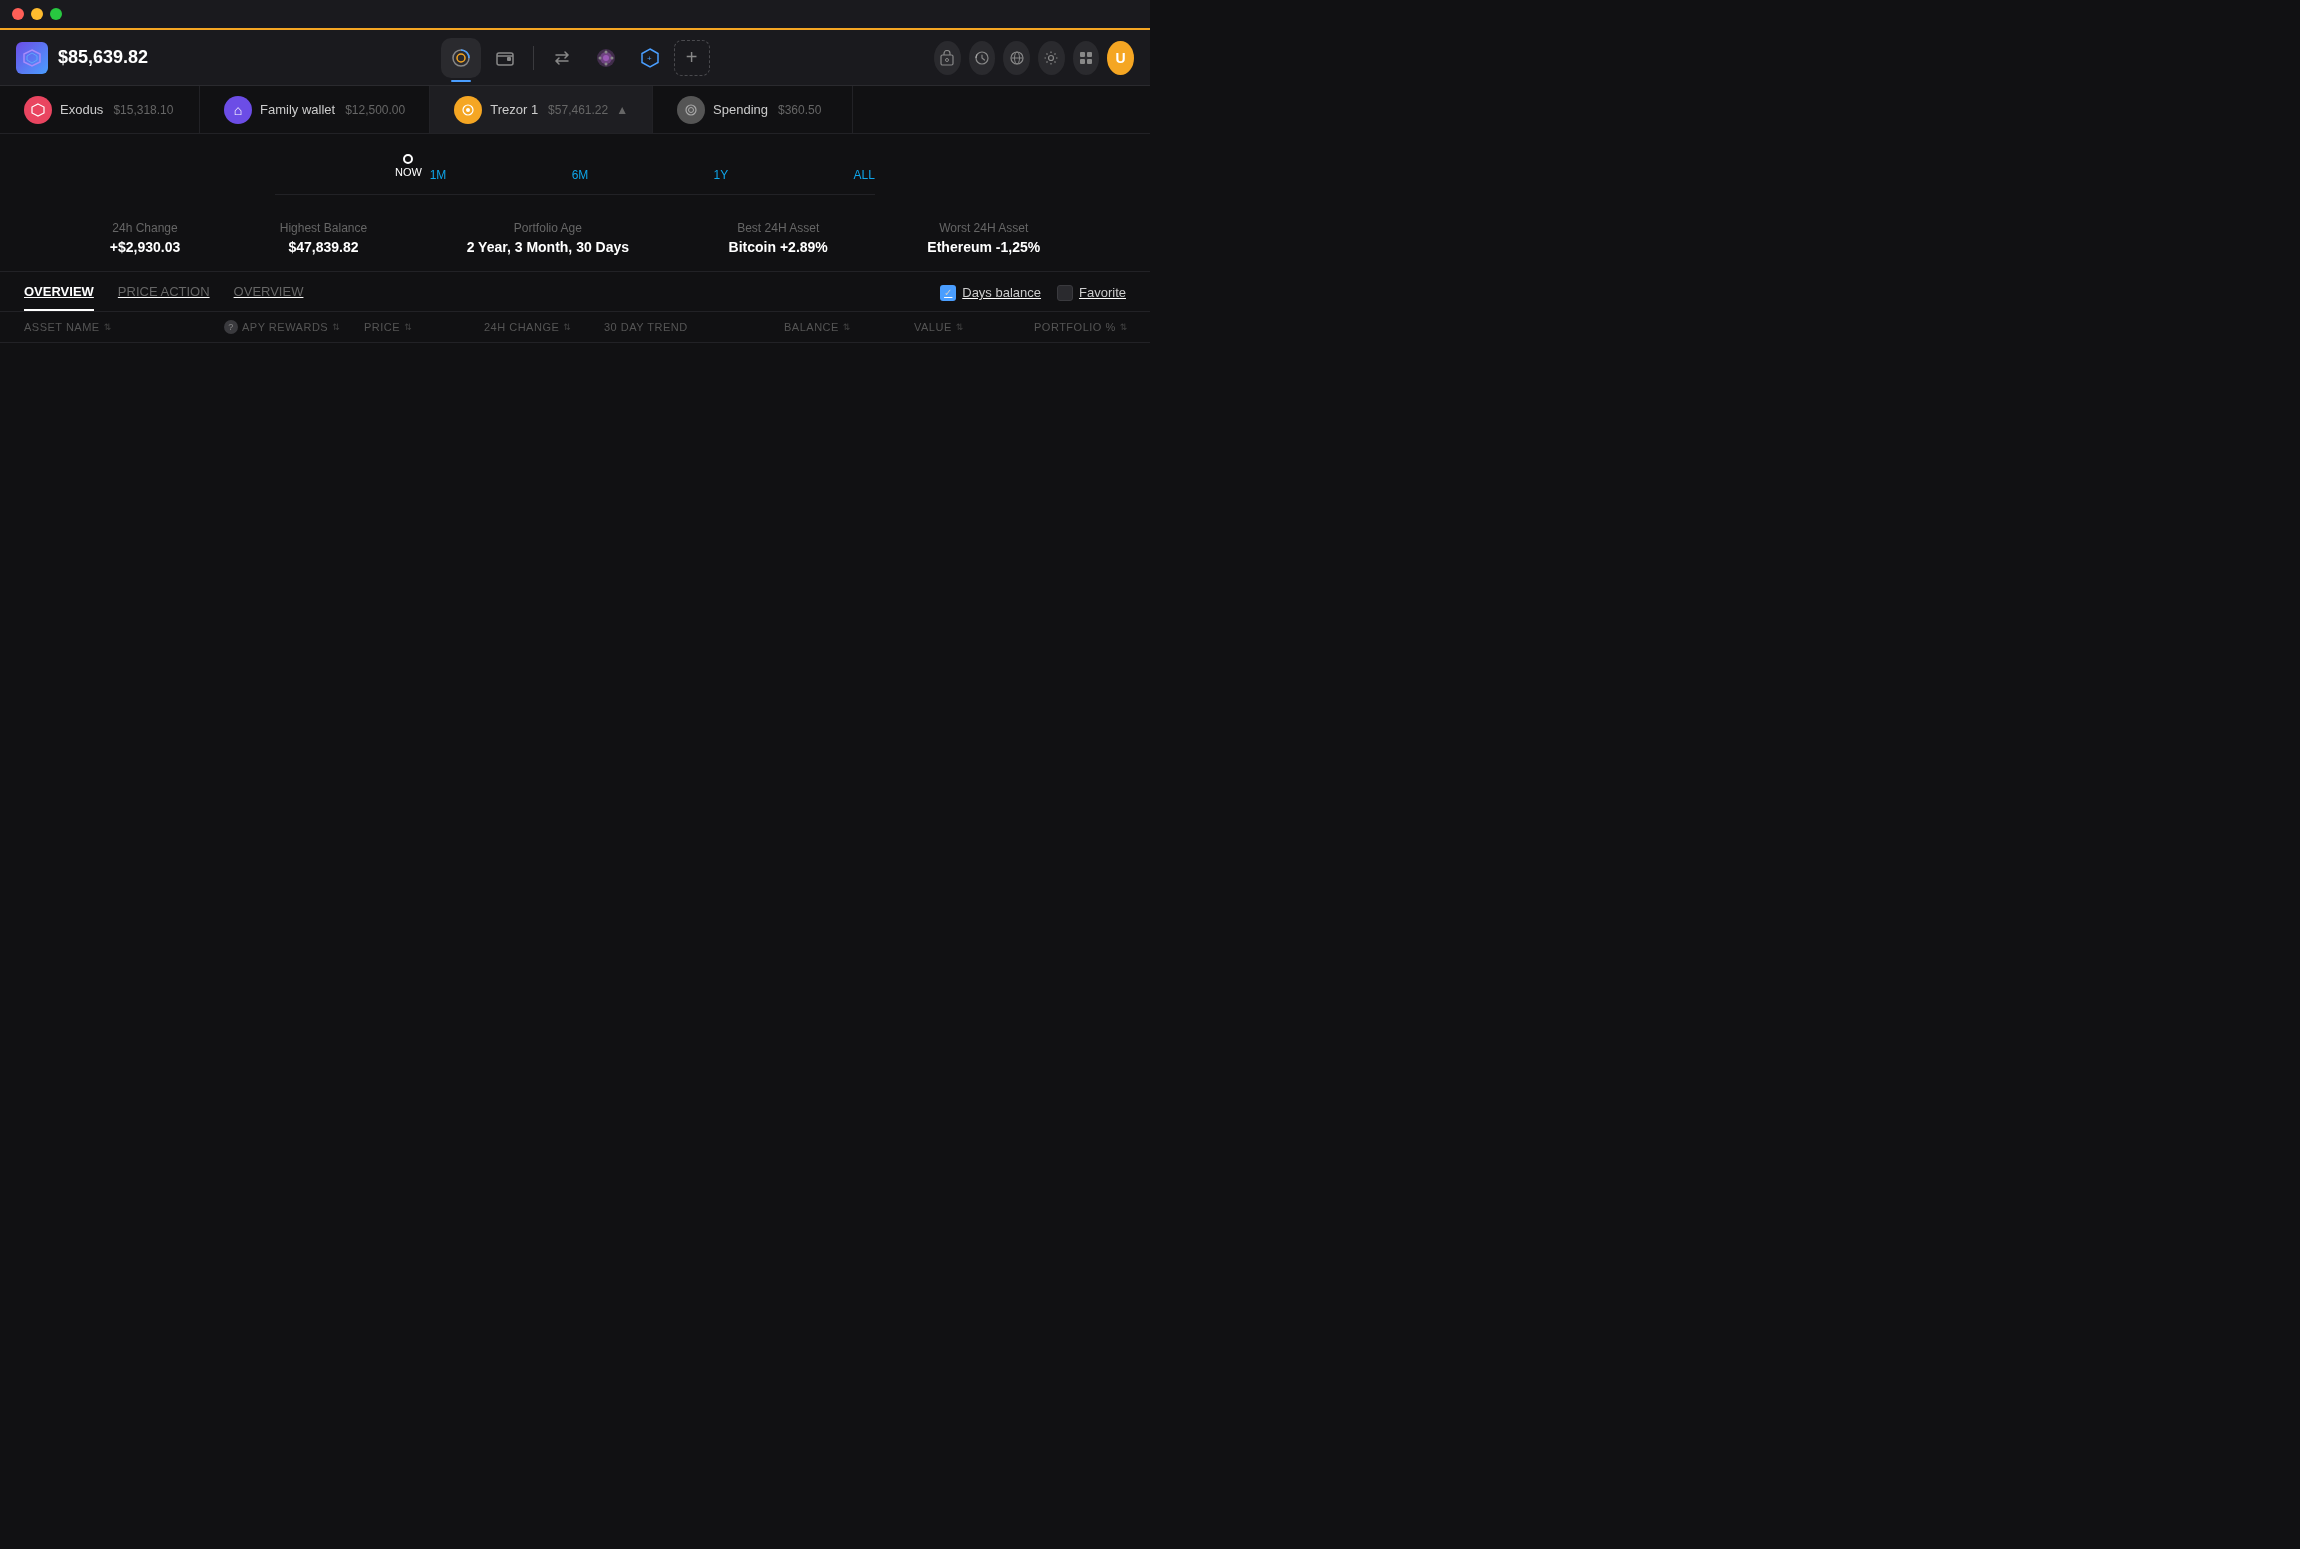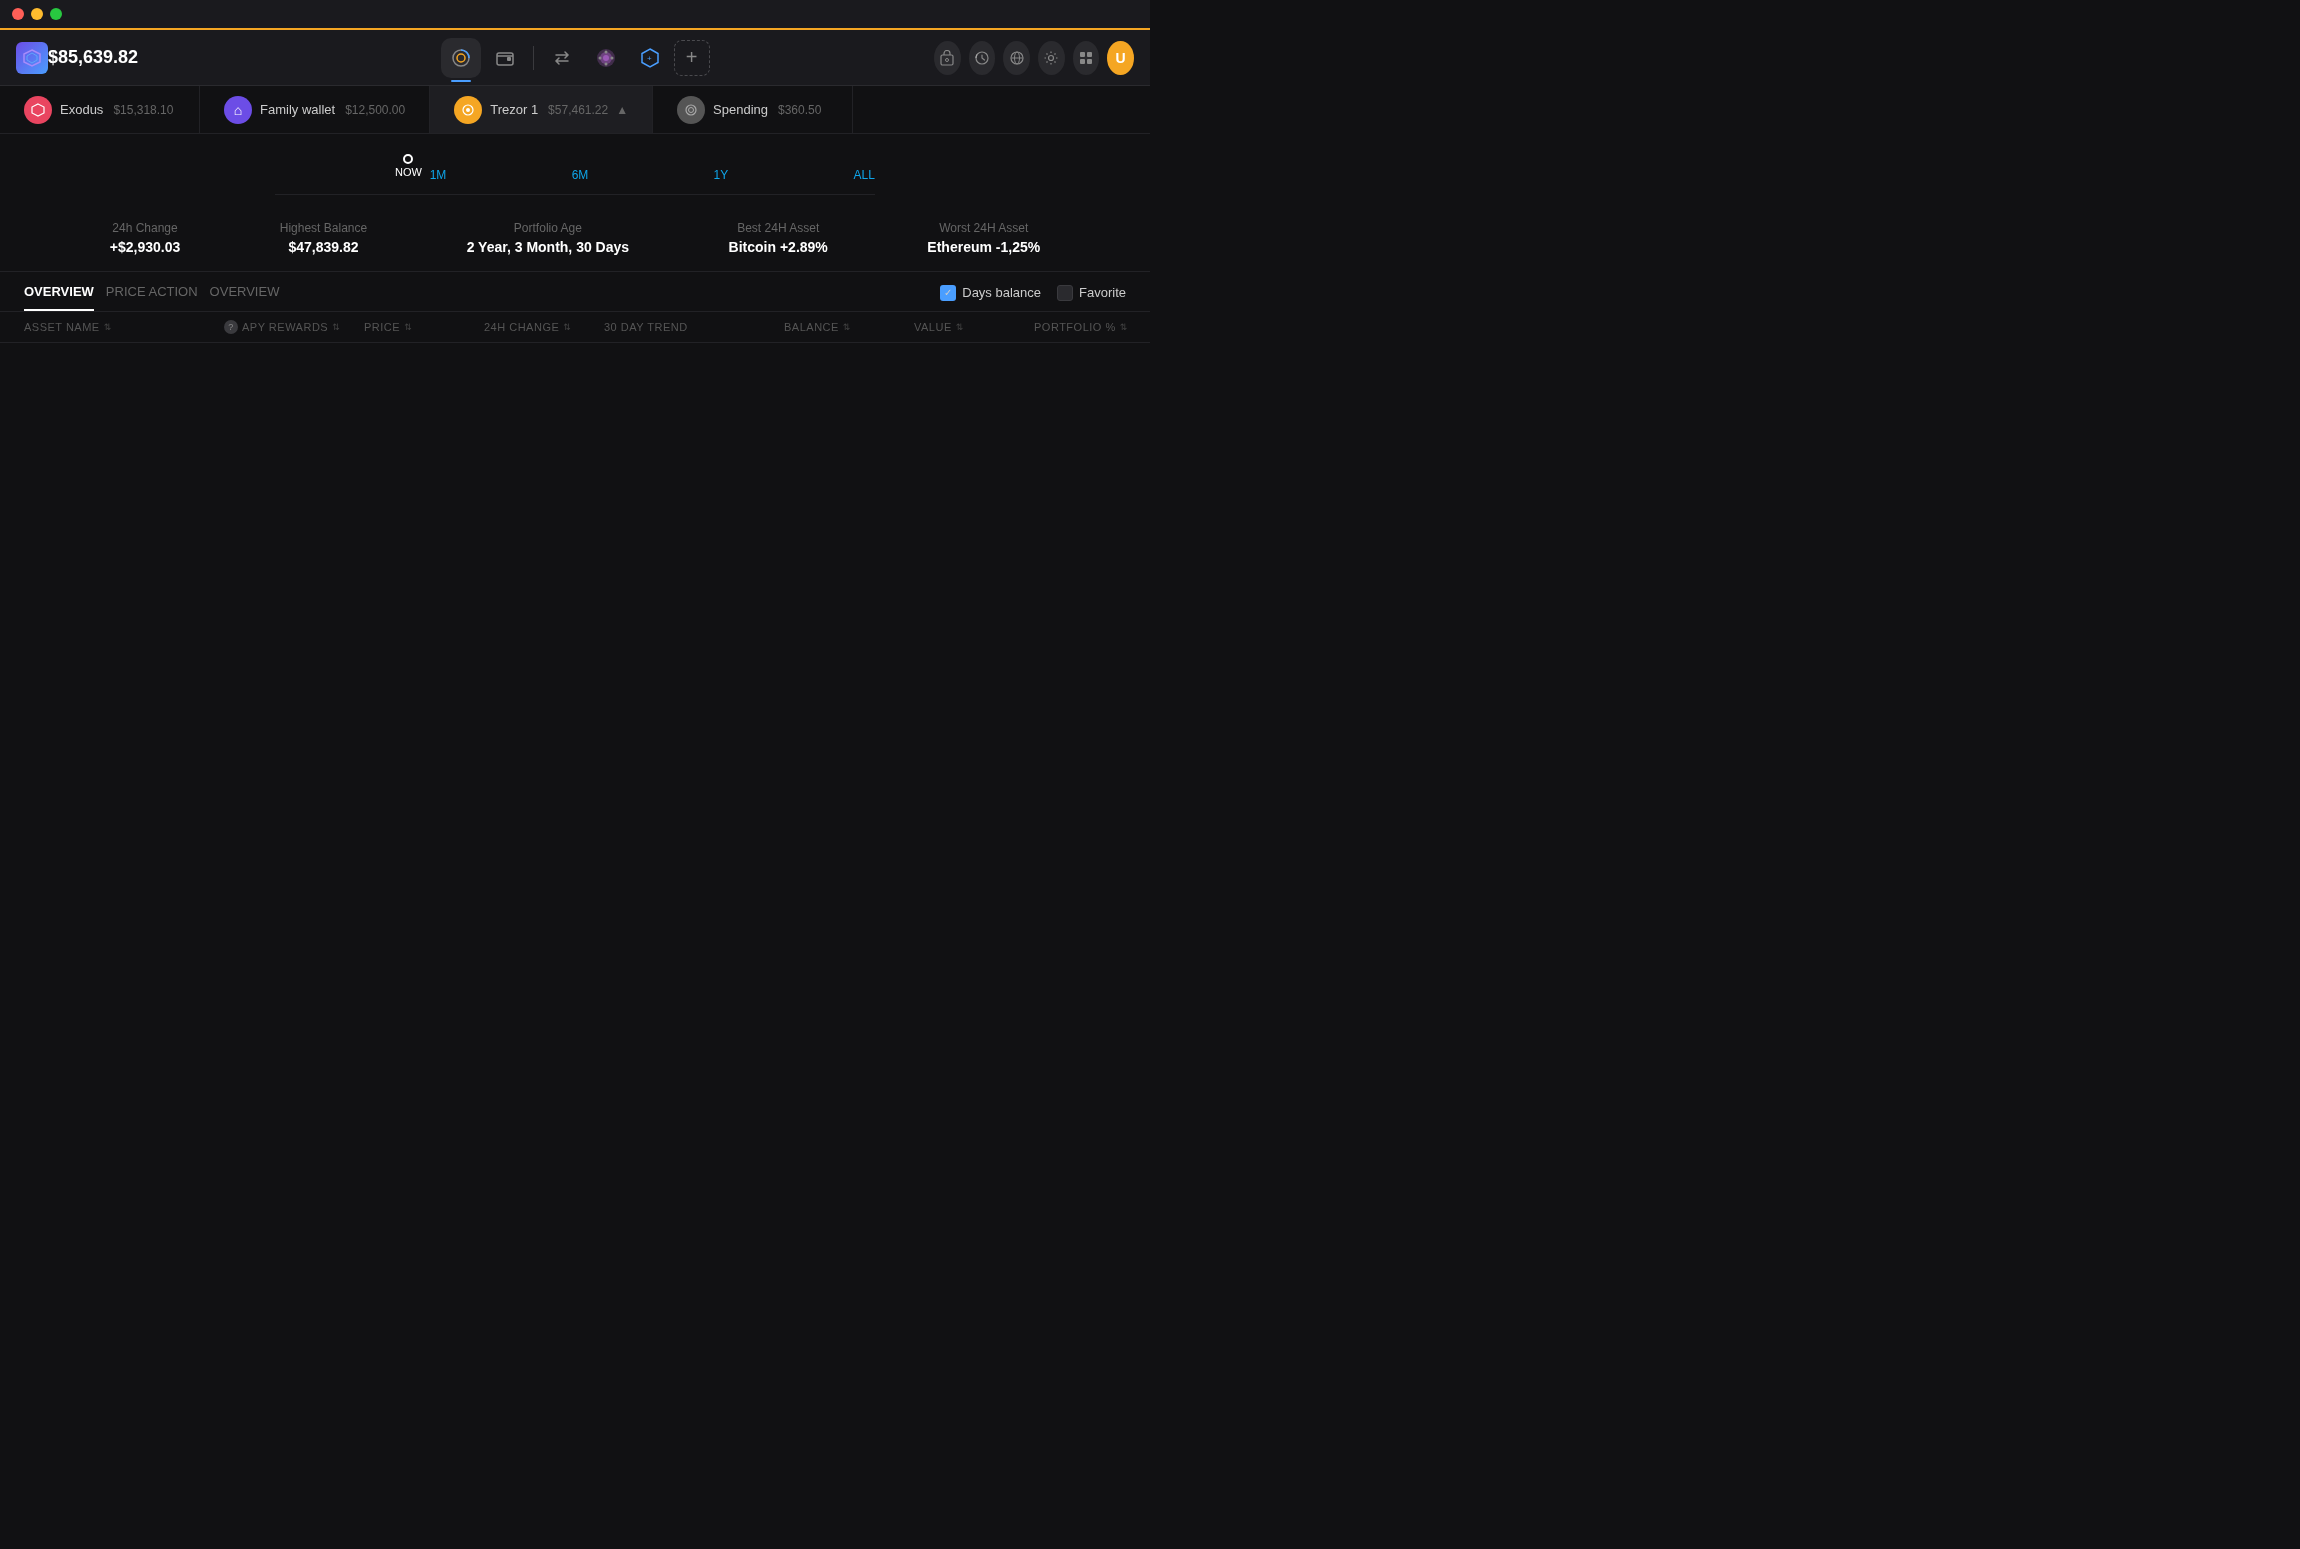--- a/index.html
+++ b/index.html
@@ -41,20 +41,21 @@
       background: #1a1a1e;
       height: 56px;
       display: flex;
       align-items: center;
       padding: 0 16px;
       border-bottom: 1px solid #2a2a2e;
     }
     .header-left {
       display: flex;
       align-items: center;
+      gap: 10px;
       width: 200px;
     }
     .logo-icon {
       width: 32px; height: 32px;
       background: linear-gradient(135deg, #6c4de6, #4a9eff);
       border-radius: 6px;
       display: flex; align-items: center; justify-content: center;
       font-size: 18px;
     }
     .total-balance {
@@ -261,22 +262,23 @@
       font-size: 14px;
       font-weight: 600;
       color: #fff;
     }
 
     
     .table-tabs {
       display: flex;
       align-items: center;
       padding: 12px 24px 0;
-      gap: 12px;
+      gap: 24px;
       border-bottom: 1px solid #222226;
+      text-decoration: underline;
     }
     .table-tab {
       font-size: 13px;
       color: #666;
       cursor: pointer;
       padding-bottom: 10px;
       border-bottom: 2px solid transparent;
     }
     .table-tab.active {
       color: #fff;

